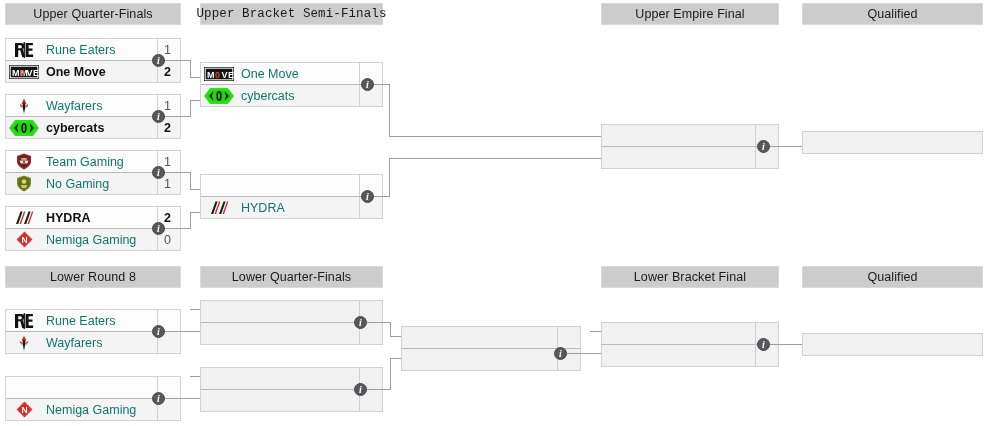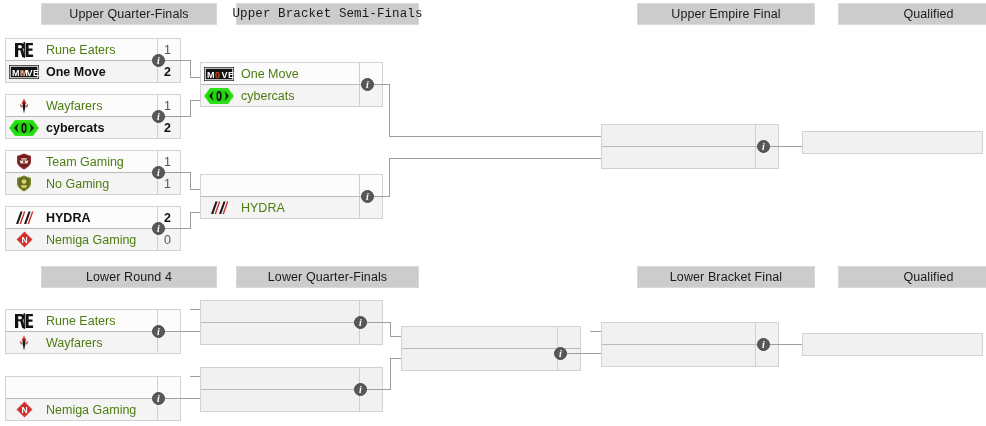--- a/index.html
+++ b/index.html
@@ -19,21 +19,20 @@
     position:absolute;
     height:22px;
     background:#cccccc;
     border:1px solid #d9d9d9;
     box-sizing:border-box;
     display:flex;align-items:center;justify-content:center;
     font-size:12.5px;
     color:#1a1a1a;
     letter-spacing:.1px;
     white-space:nowrap;
-    margin-left:36px;
   }
 
   
   .match{
     position:absolute;
     box-sizing:border-box;
     border:1px solid #d2d2d2;
     background:#f1f1f1;
     display:flex;flex-direction:column;
   }
@@ -53,21 +52,21 @@
   }
   .tname{
     flex:1 1 auto;
     padding-left:7px;
     font-size:12.5px;
     color:#2b2b2b;
     white-space:nowrap;
     overflow:hidden;
   }
   .tname.win{font-weight:bold;color:#111;}
-  .tname.lose{color:#4d7c0f;}
+  .tname.lose{color:#0f766e;}
   .score{
     flex:0 0 23px;
     height:100%;
     border-left:1px solid #cfcfcf;
     box-sizing:border-box;
     display:flex;align-items:center;
     padding-left:6px;
     font-size:12.5px;
     color:#555;
   }
@@ -347,21 +346,21 @@
   <div class="ln lnh" style="left:765px;top:146px;width:38px;"></div>
 
   <div class="match" style="left:802px;top:131px;width:181px;height:23px;">
     <div class="row">
       <span class="logo"></span>
       <span class="tname"></span>
     </div>
   </div>
 
   <div class="round-header" style="left:5px;top:266px;width:176px;">
-    <span>Lower Round 4</span>
+    <span>Lower Round 8</span>
   </div>
   <div class="round-header" style="left:200px;top:266px;width:183px;">
     <span>Lower Quarter-Finals</span>
   </div>
   <div class="round-header" style="left:601px;top:266px;width:178px;">
     <span>Lower Bracket Final</span>
   </div>
   <div class="round-header" style="left:802px;top:266px;width:181px;">
     <span>Qualified</span>
   </div>

